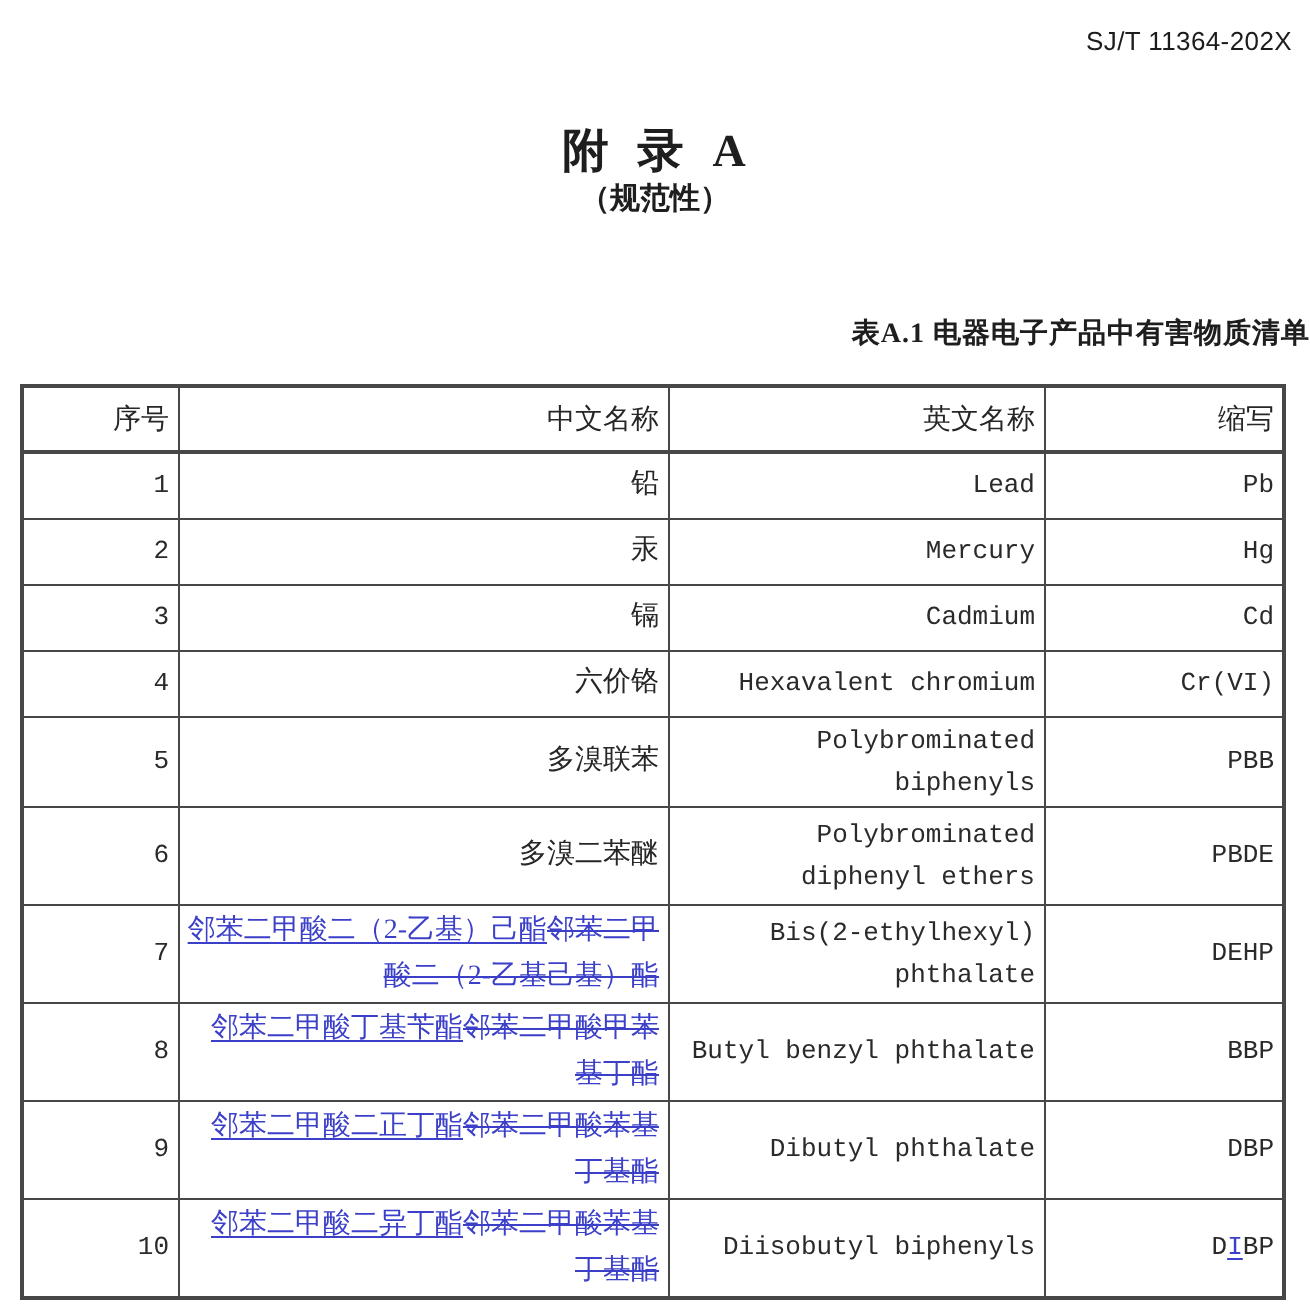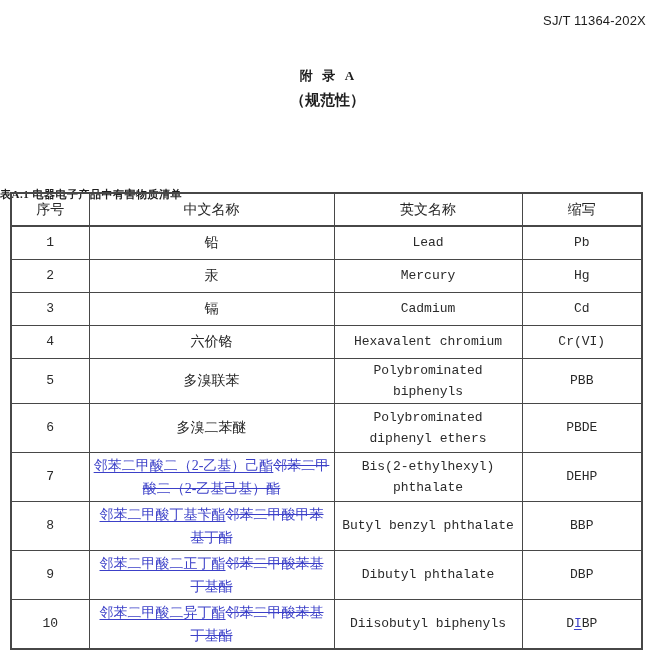--- a/index.html
+++ b/index.html
@@ -20,42 +20,41 @@
   }
 
   .headings {
     position:absolute; top:64px; left:0; width:100%;
     text-align:center;
   }
   .headings .h-line {
     font-weight:bold; color:#1e1e1e;
     white-space:pre;
   }
-  .appendix-title   { font-size:13px; line-height:24px; letter-spacing:1px; }
+  .appendix-title   { font-size:23px; line-height:24px; letter-spacing:1px; }
   .appendix-normative { font-size:15px; line-height:25px; }
   .appendix-subject { font-size:15px; line-height:25px; letter-spacing:1px; }
 
   .table-caption {
     position:absolute; top:158px; left:0; width:100%;
-    text-align:left; font-weight:bold;
-    font-size:11px; color:#1e1e1e;
+    text-align:right; font-weight:bold;
+    font-size:14px; color:#1e1e1e;
     letter-spacing:0.5px;
-    margin-top:29px;
   }
 
   table.hs-table {
     position:absolute; top:192px; left:10px;
     width:631px;
     border-collapse:collapse;
     table-layout:fixed;
     border:2px solid #474747;
   }
   .hs-table th, .hs-table td {
     border:1.5px solid #474747;
-    text-align:center; vertical-align:middle;
+    text-align:right; vertical-align:middle;
     padding:1px 4px;
     overflow:hidden;
   }
   .hs-table thead tr { border-bottom:2.5px solid #474747; }
   .hs-table th {
     font-weight:normal; font-size:14px; color:#262626;
     height:29px;
     font-family:"Liberation Serif", serif;
   }
   tr.row-single { height:33px; }

